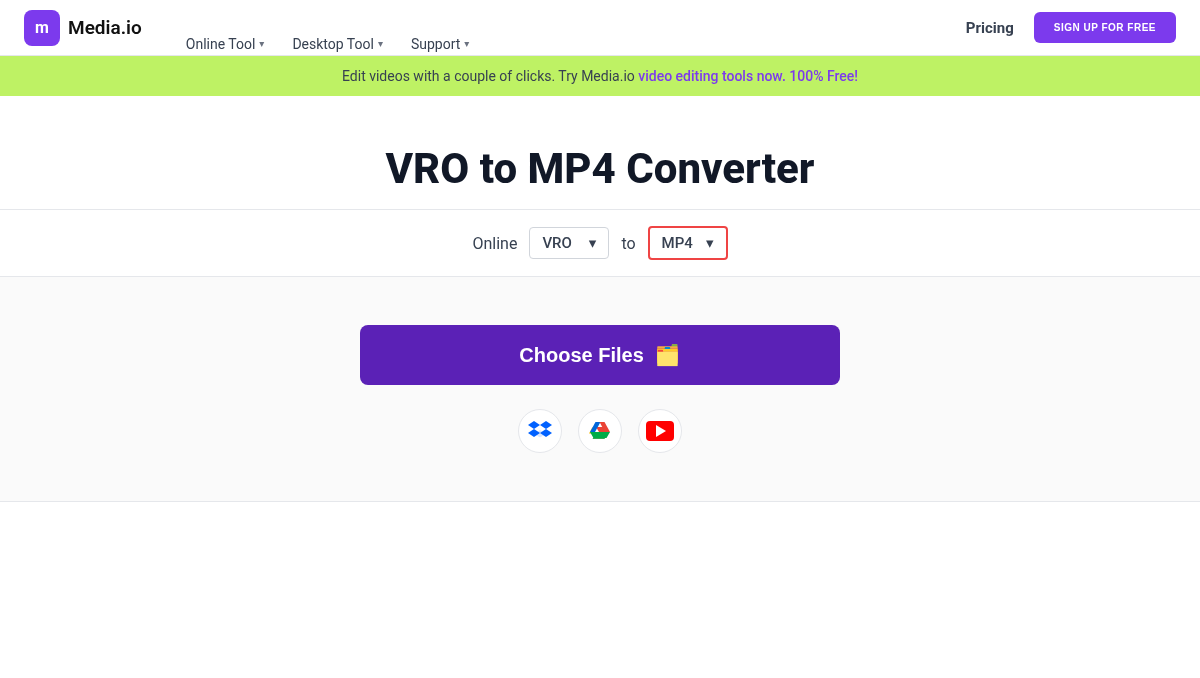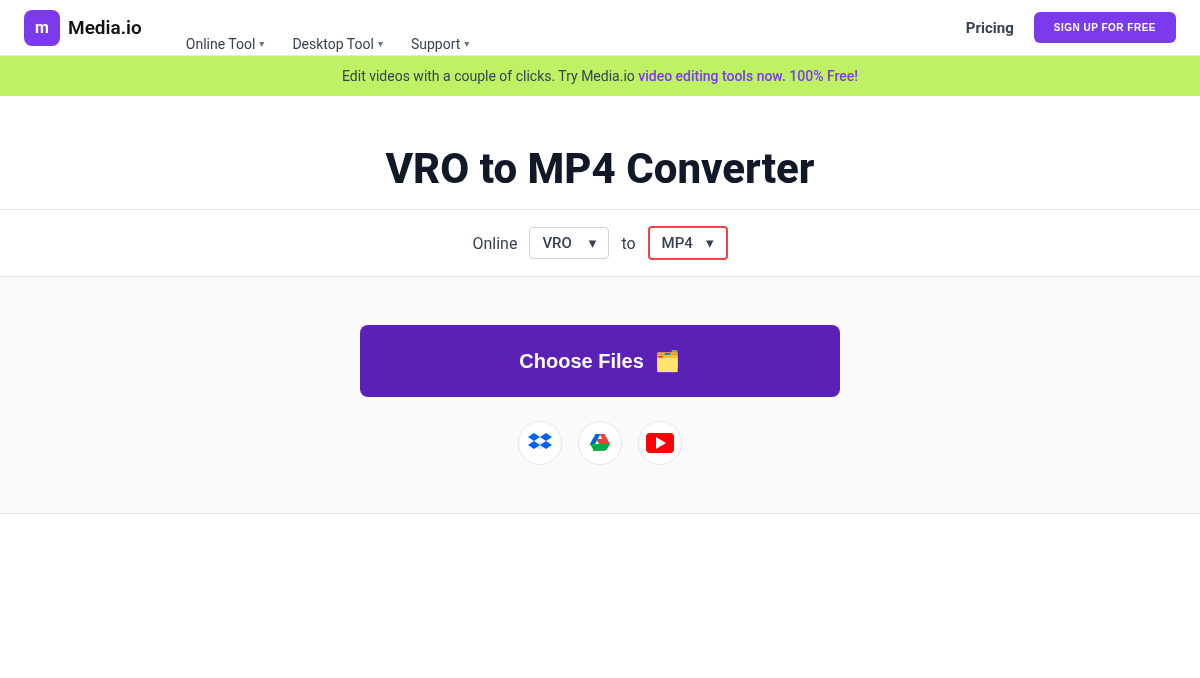--- a/index.html
+++ b/index.html
@@ -163,21 +163,21 @@
       display: flex;
       flex-direction: column;
       align-items: center;
       padding: 48px 24px 48px;
       background: #fafafa;
     }
     .choose-files-btn {
       background: #5b21b6;
       color: white;
       border: none;
-      padding: 24px 48px;
+      padding: 18px 48px;
       border-radius: 8px;
       font-size: 20px;
       font-weight: 700;
       cursor: pointer;
       display: flex;
       align-items: center;
       gap: 12px;
       width: 480px;
       justify-content: center;
     }

